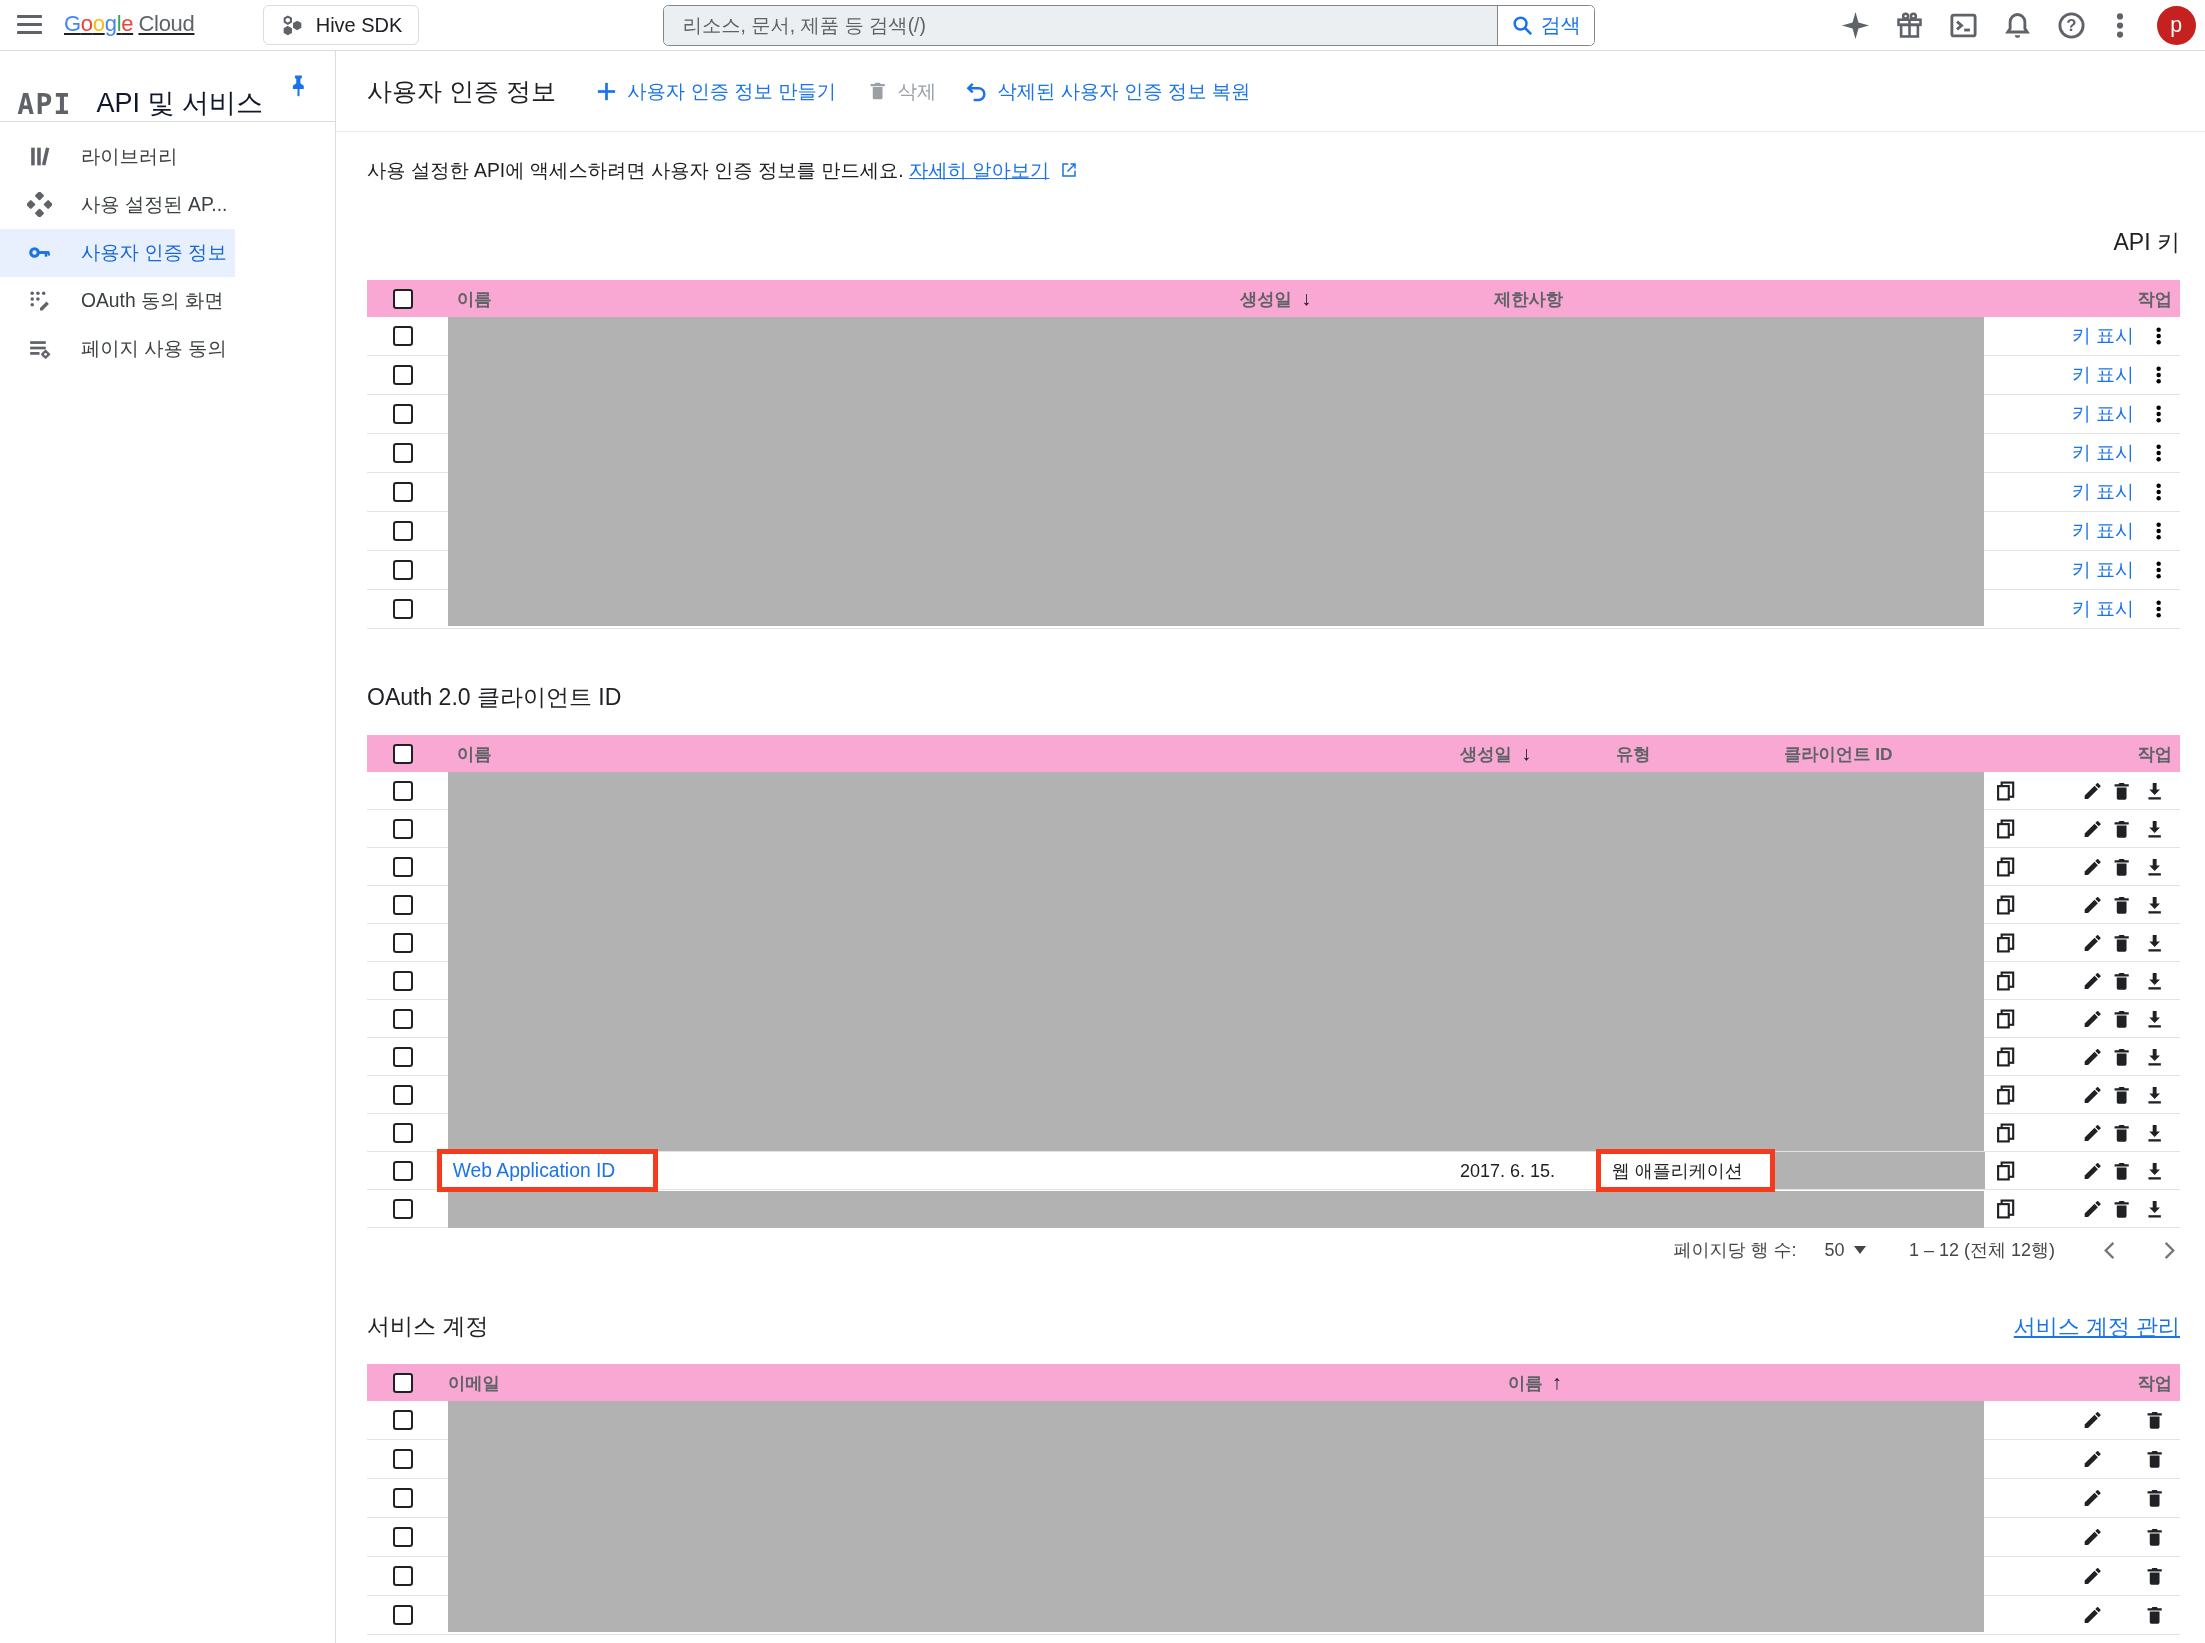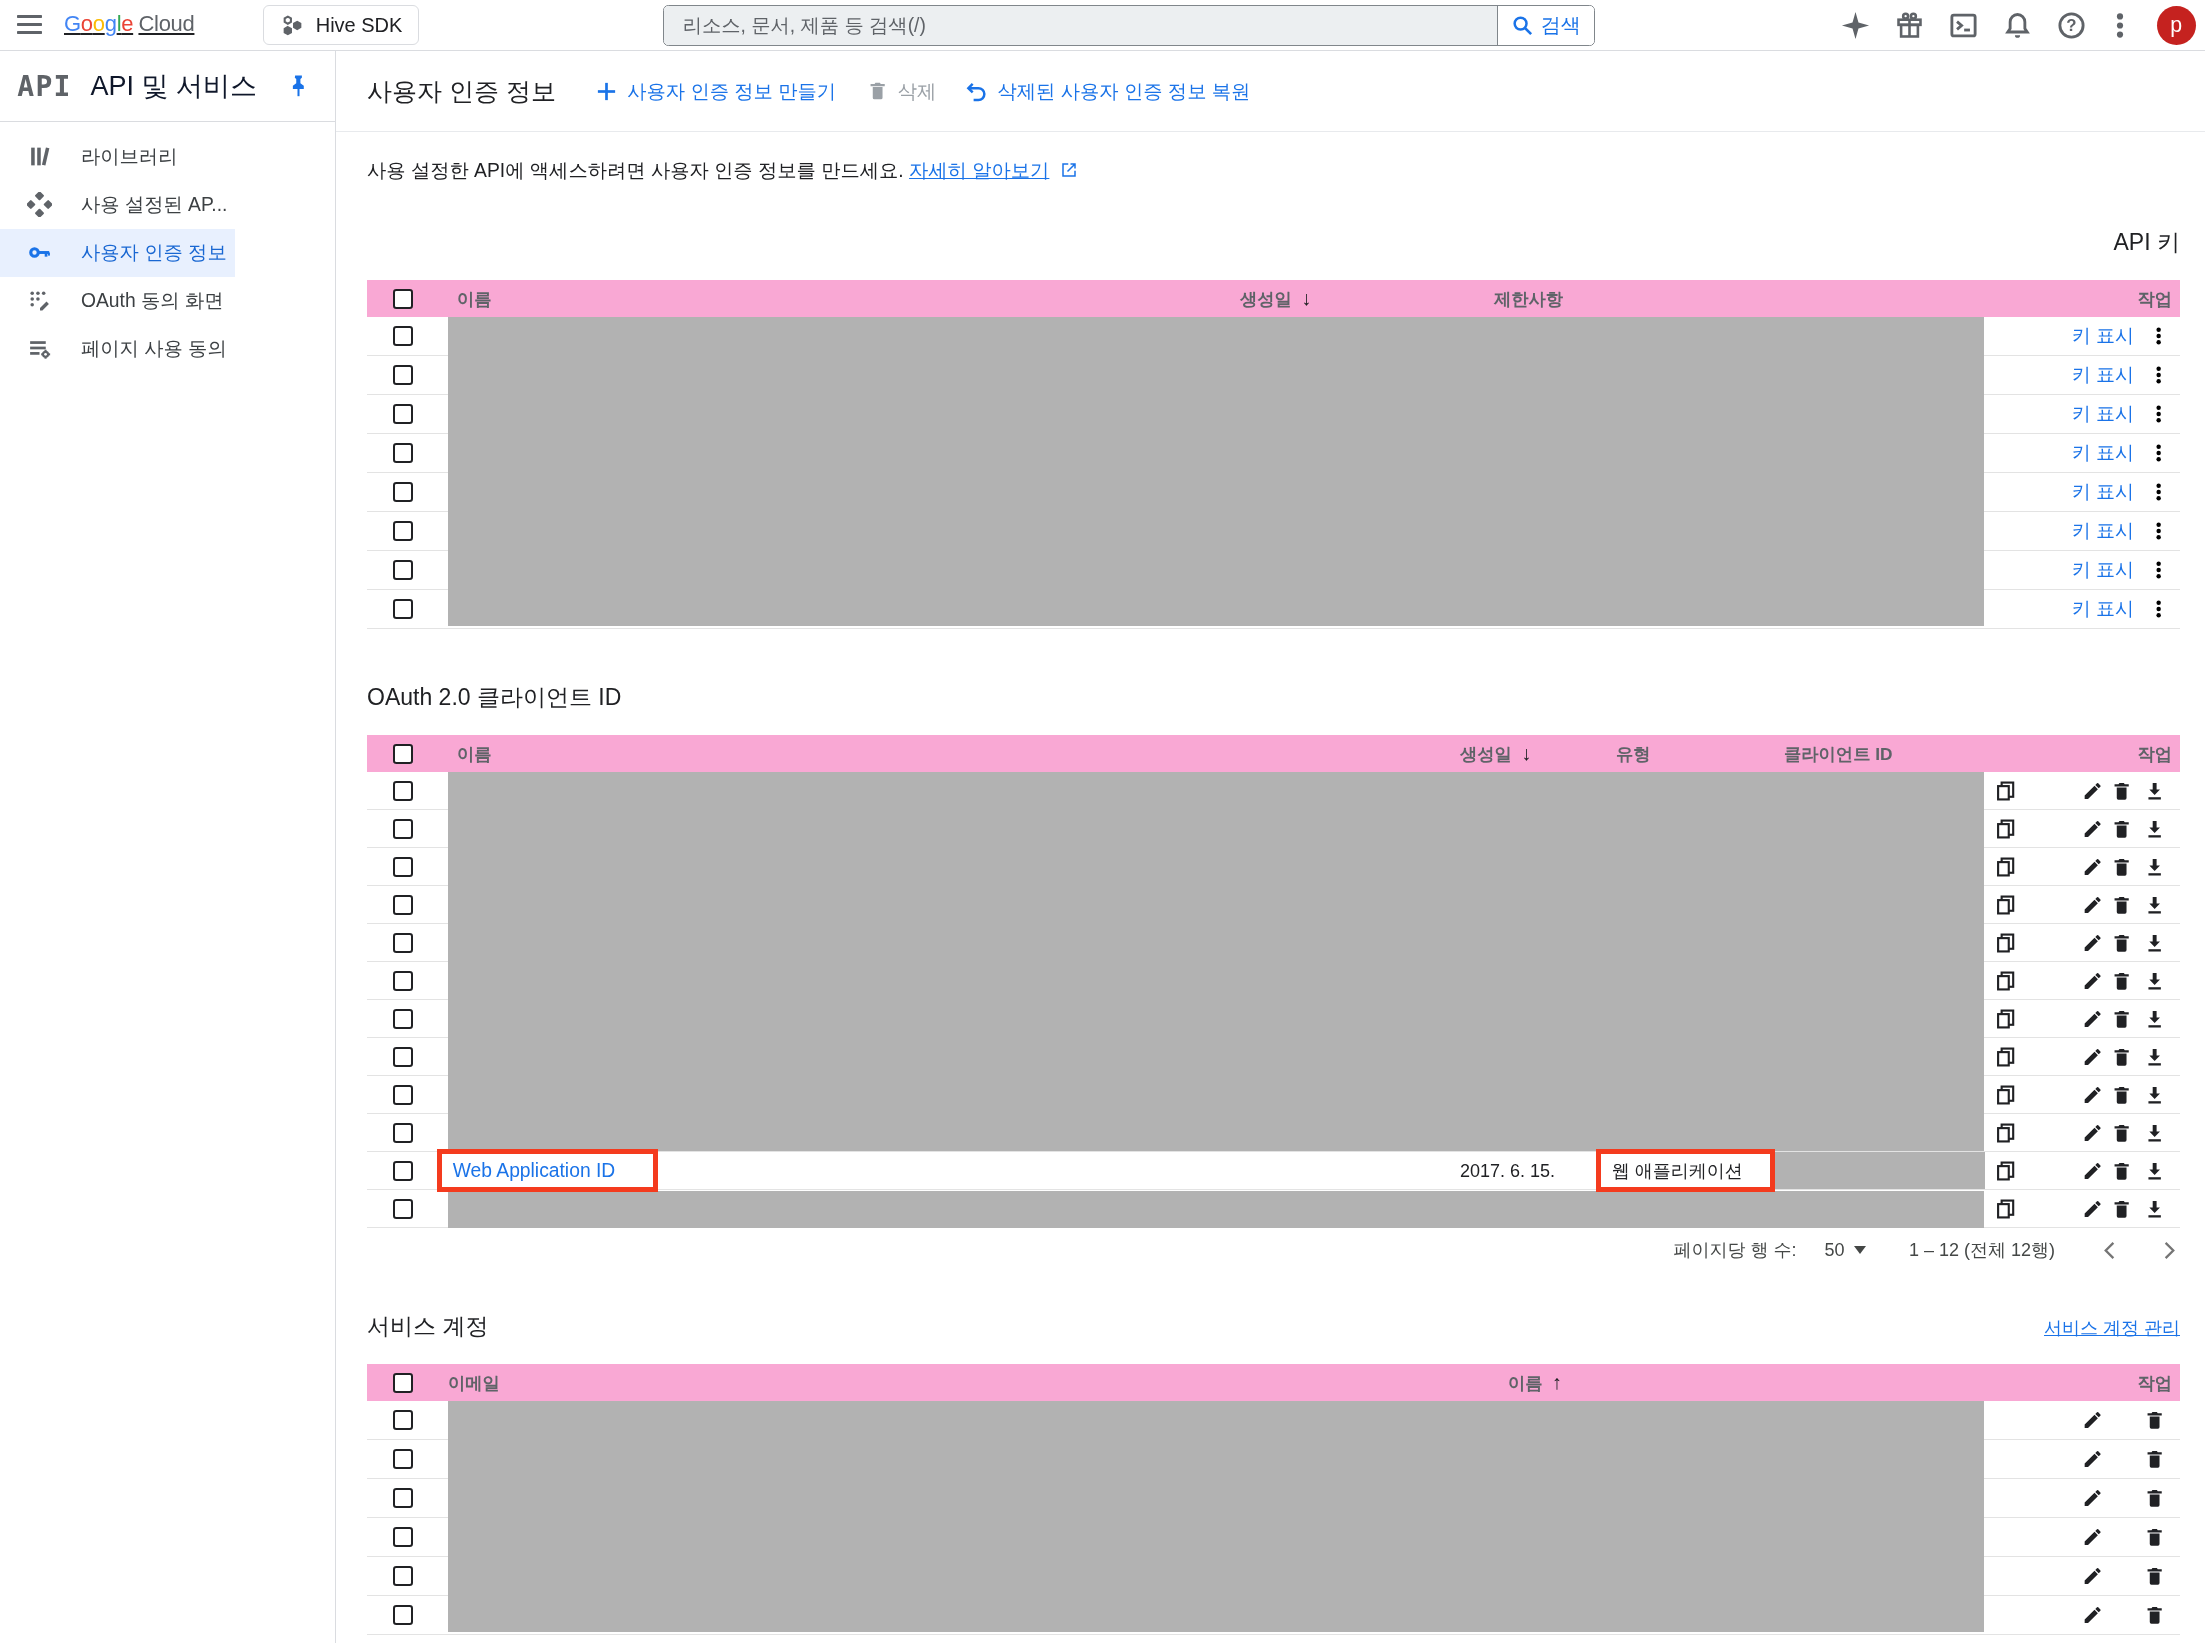--- a/index.html
+++ b/index.html
@@ -17,21 +17,21 @@
   .project-btn { position:absolute; left:263px; top:5.3px; height:40px; min-width:149px; border:0.7px solid #dadce0; border-radius:6px; background:#fff; display:flex; align-items:center; gap:10.7px; padding:0 16px; font-size:20px; color:#202124; cursor:pointer; }
   .search { position:absolute; left:663px; top:4.7px; width:932px; height:41px; border:1.3px solid #80868b; border-radius:5.3px; display:flex; overflow:hidden; background:#fff; }
   .search-input { flex:1; display:flex; align-items:center; padding-left:18.7px; background:#eceff1; color:#5f6368; font-size:19.3px; cursor:text; }
   .search-btn { width:97px; background:#fff; border-left:1.3px solid #80868b; display:flex; align-items:center; justify-content:center; gap:6.7px; color:#1a73e8; font-size:20px; cursor:pointer; }
   .topbar-right { position:absolute; right:0; top:0; height:51px; display:flex; align-items:center; }
   .tb-icon { width:31px; height:31px; margin-right:23px; cursor:pointer; flex:0 0 auto; }
   .avatar { width:39px; height:39px; border-radius:50%; background:#c5221f; color:#fff; font-size:21.3px; display:flex; align-items:center; justify-content:center; margin:0 9.3px 0 4px; cursor:pointer; }
 
   
   .sidebar { position:absolute; left:0; top:51px; width:336px; bottom:0; background:#fff; border-right:0.7px solid #dadce0; }
-  .sb-head { height:71px; border-bottom:0.7px solid #dadce0; position:relative; display:flex; align-items:center; }
+  .sb-head { height:71px; border-bottom:0.7px solid #dadce0; position:relative; display:flex; align-items:flex-end;gap:6px; }
   .sb-logo { margin-left:17.3px; font-family:"DejaVu Sans Mono", monospace; font-weight:bold; font-size:28px; color:#5f6368; letter-spacing:1.3px; }
   .sb-title { margin-left:18.7px; font-size:27px; color:#0f172a; }
   .sb-pin { position:absolute; right:23px; top:21.3px; width:27px; height:27px; cursor:pointer; }
   .nav { padding-top:10.7px; }
   .nav-item { height:48px; position:relative; display:flex; align-items:center; font-size:19.3px; color:#3c4043; cursor:pointer; }
   .nav-icon { position:absolute; left:27px; width:25px; height:25px; }
   .nav-label { position:absolute; left:81px; white-space:nowrap; }
   .nav-item.selected { width:235px; background:#e8f0fe; color:#1967d2; }
 
   
@@ -91,21 +91,21 @@
   .pagination { height:44px; display:flex; align-items:center; justify-content:flex-end; font-size:18px; color:#444746; }
   .pg-label { white-space:nowrap; }
   .pg-size { margin-left:28px; display:flex; align-items:center; cursor:pointer; white-space:nowrap; }
   .caret { width:0; height:0; border-left:6.7px solid transparent; border-right:6.7px solid transparent; border-top:8.7px solid #444746; margin-left:9.3px; }
   .pg-range { margin-left:43px; white-space:nowrap; }
   .pg-chev { margin-left:44px; width:23px; height:23px; cursor:pointer; }
   .pg-chev.next { margin-left:35px; }
 
   
   .svc-head { margin-top:39px; display:flex; align-items:baseline; justify-content:space-between; }
-  .svc-link { color:#1a73e8; font-size:18px; text-decoration:underline; cursor:pointer; white-space:nowrap; }
+  .svc-link { color:#1a73e8; font-size:22px; text-decoration:underline; cursor:pointer; white-space:nowrap; }
 </style>
 </head>
 <body>
 
 <div class="topbar">
   <div class="hamburger">
       <span></span>
       <span></span>
       <span></span>
     </div>

